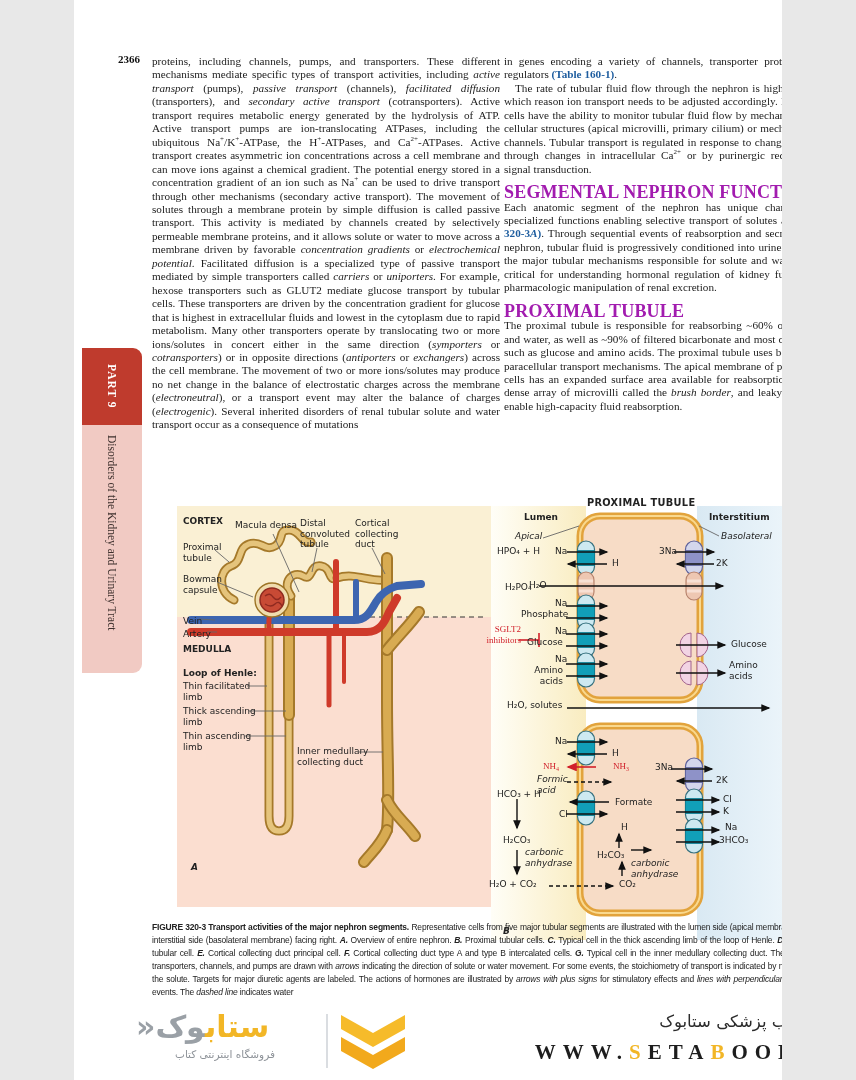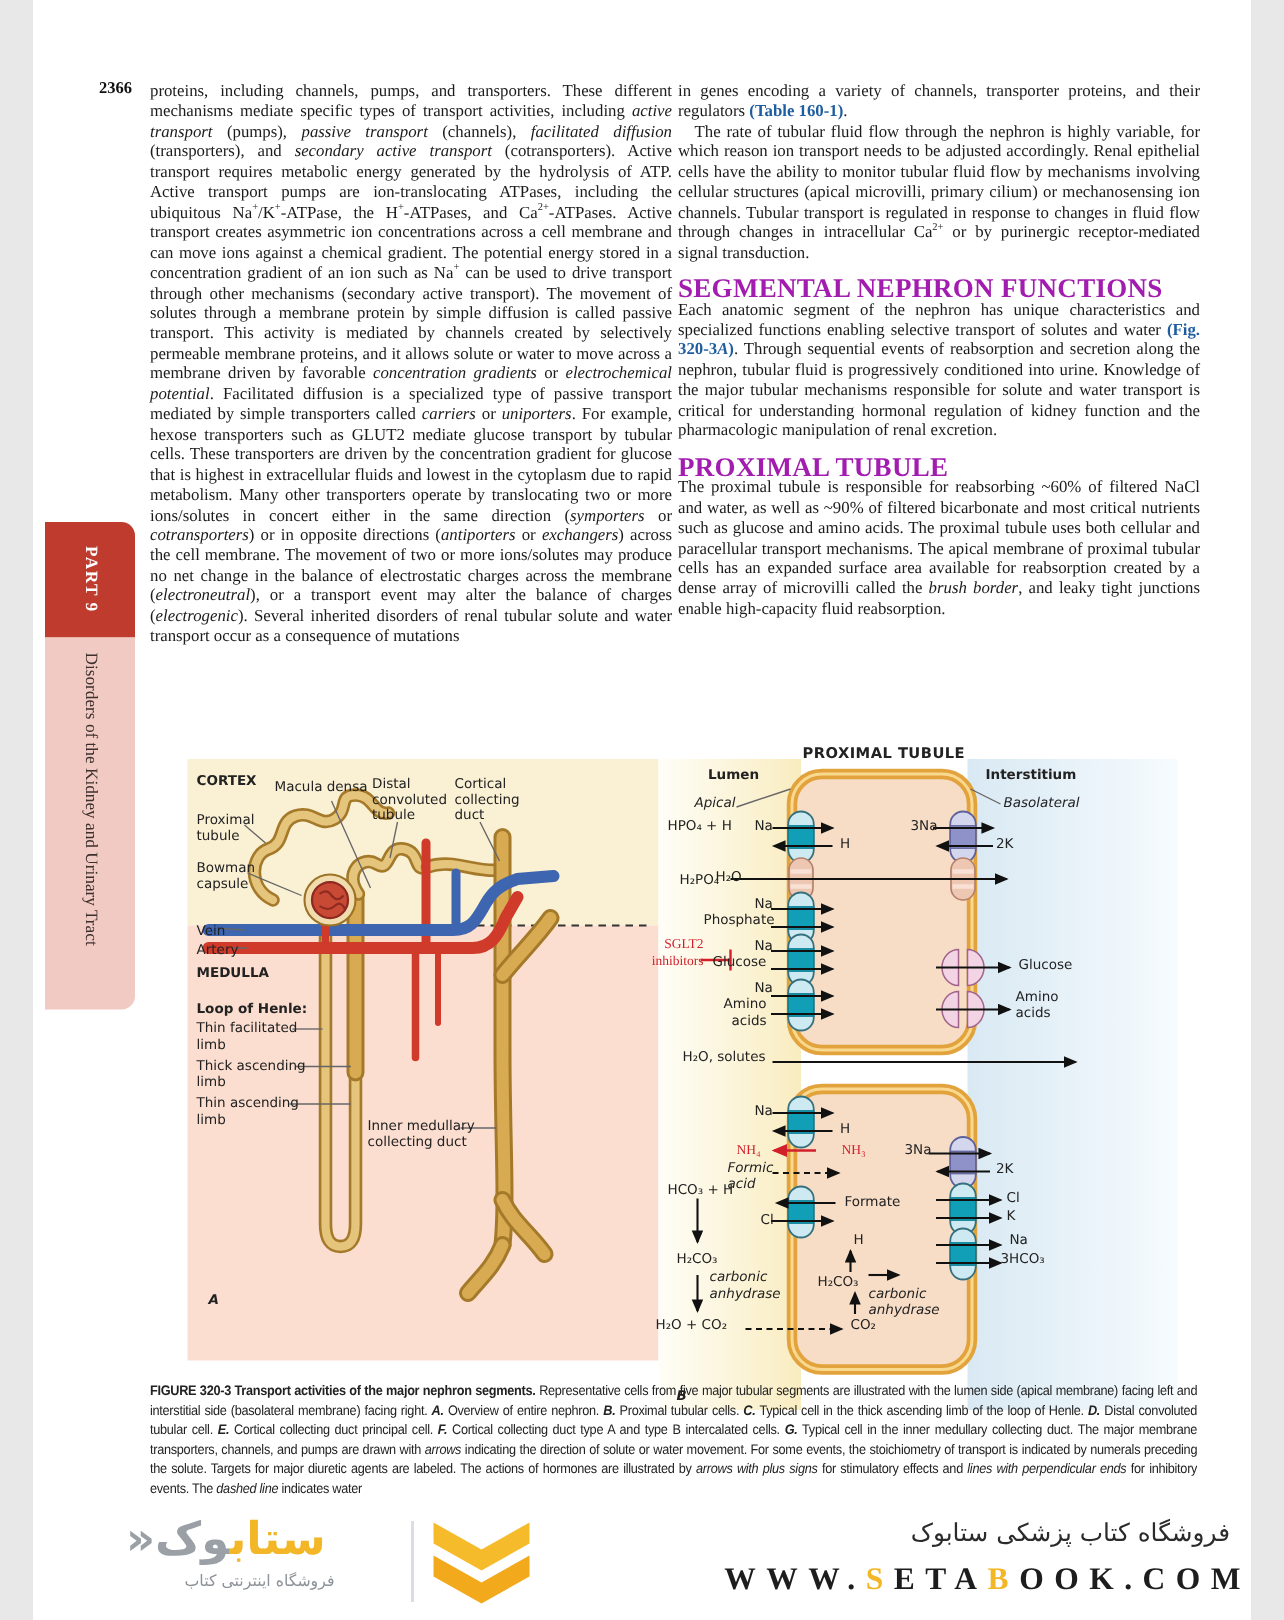--- a/index.html
+++ b/index.html
@@ -1,16 +1,16 @@
 <!DOCTYPE html>
 <html><head>
 <meta charset="utf-8">
 <style>
   html,body{margin:0;padding:0;background:#e8e8e8;}
-  .page{position:relative;width:812px;height:1080px;background:#ffffff;margin:0 auto;
+  .page{position:relative;width:708px;height:1080px;background:#ffffff;margin:0 auto;
         font-family:"Liberation Serif",serif;overflow:hidden;}
   .pagenum{position:absolute;left:44px;top:53px;font-size:11px;font-weight:bold;color:#111;}
   
   .tab-part{position:absolute;left:8px;top:348px;width:60px;height:77px;background:#bf3b2d;
             border-radius:0 9px 0 0;display:flex;align-items:center;justify-content:center;}
   .tab-part span{writing-mode:vertical-rl;color:#fff;font-weight:bold;font-size:11.5px;letter-spacing:1px;}
   .tab-title{position:absolute;left:8px;top:425px;width:60px;height:248px;background:#f1cac3;
              border-radius:0 0 9px 0;display:flex;align-items:flex-start;justify-content:center;padding-top:10px;box-sizing:border-box;}
   .tab-title span{writing-mode:vertical-rl;color:#3c2f2c;font-size:11.5px;}
   

